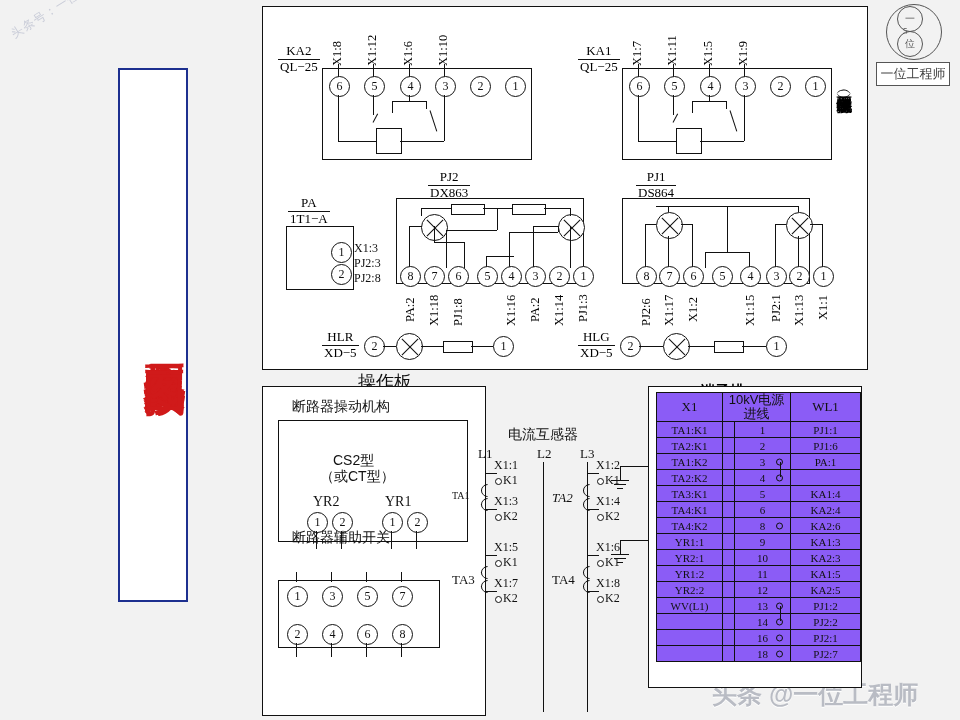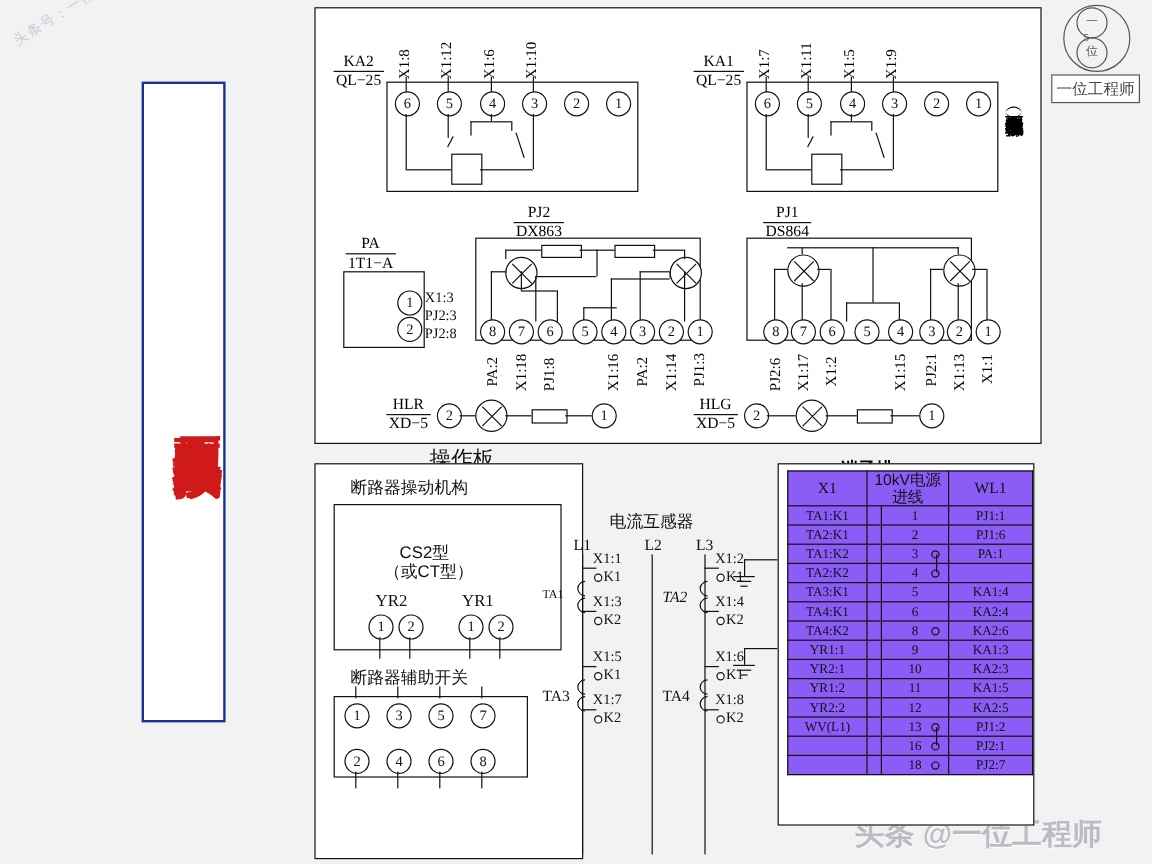--- a/index.html
+++ b/index.html
@@ -352,21 +352,21 @@
   <div class="lbl" style="left:385px;top:494px;font-size:14px;">YR1</div>
   <div class="term" style="left:307px;top:512px;">1</div>
   <div class="term" style="left:332px;top:512px;">2</div>
   <div class="term" style="left:382px;top:512px;">1</div>
   <div class="term" style="left:407px;top:512px;">2</div>
   <div class="vline" style="left:316px;top:531px;height:18px;"></div>
   <div class="vline" style="left:341px;top:531px;height:18px;"></div>
   <div class="vline" style="left:391px;top:531px;height:18px;"></div>
   <div class="vline" style="left:416px;top:531px;height:18px;"></div>
 
-  <div class="lbl lbl-cn" style="left:292px;top:556px;font-size:14px;">断路器辅助开关</div>
+  <div class="lbl lbl-cn" style="left:292px;top:529px;font-size:14px;">断路器辅助开关</div>
   <div class="box" style="left:278px;top:580px;width:160px;height:66px;"></div>
   <div class="vline" style="left:296px;top:572px;height:10px;"></div>
   <div class="vline" style="left:331px;top:572px;height:10px;"></div>
   <div class="vline" style="left:366px;top:572px;height:10px;"></div>
   <div class="vline" style="left:401px;top:572px;height:10px;"></div>
   <div class="term" style="left:287px;top:586px;">1</div>
   <div class="term" style="left:322px;top:586px;">3</div>
   <div class="term" style="left:357px;top:586px;">5</div>
   <div class="term" style="left:392px;top:586px;">7</div>
   <div class="term" style="left:287px;top:624px;">2</div>
@@ -534,20 +534,26 @@
         </tr>
         <tr>
           <td>WV(L1)</td>
           <td style="border-right: none;"></td>
           <td class="numcell">13<span class="link"></span><span class="linkbar"></span></td>
           <td>PJ1:2</td>
         </tr>
         <tr>
           <td></td>
           <td style="border-right: none;"></td>
+          <td class="numcell">14<span class="link"></span></td>
+          <td>PJ2:2</td>
+        </tr>
+        <tr>
+          <td></td>
+          <td style="border-right: none;"></td>
           <td class="numcell">16<span class="link"></span></td>
           <td>PJ2:1</td>
         </tr>
         <tr>
           <td></td>
           <td style="border-right: none;"></td>
           <td class="numcell">18<span class="link"></span></td>
           <td>PJ2:7</td>
         </tr>
       </tbody>

